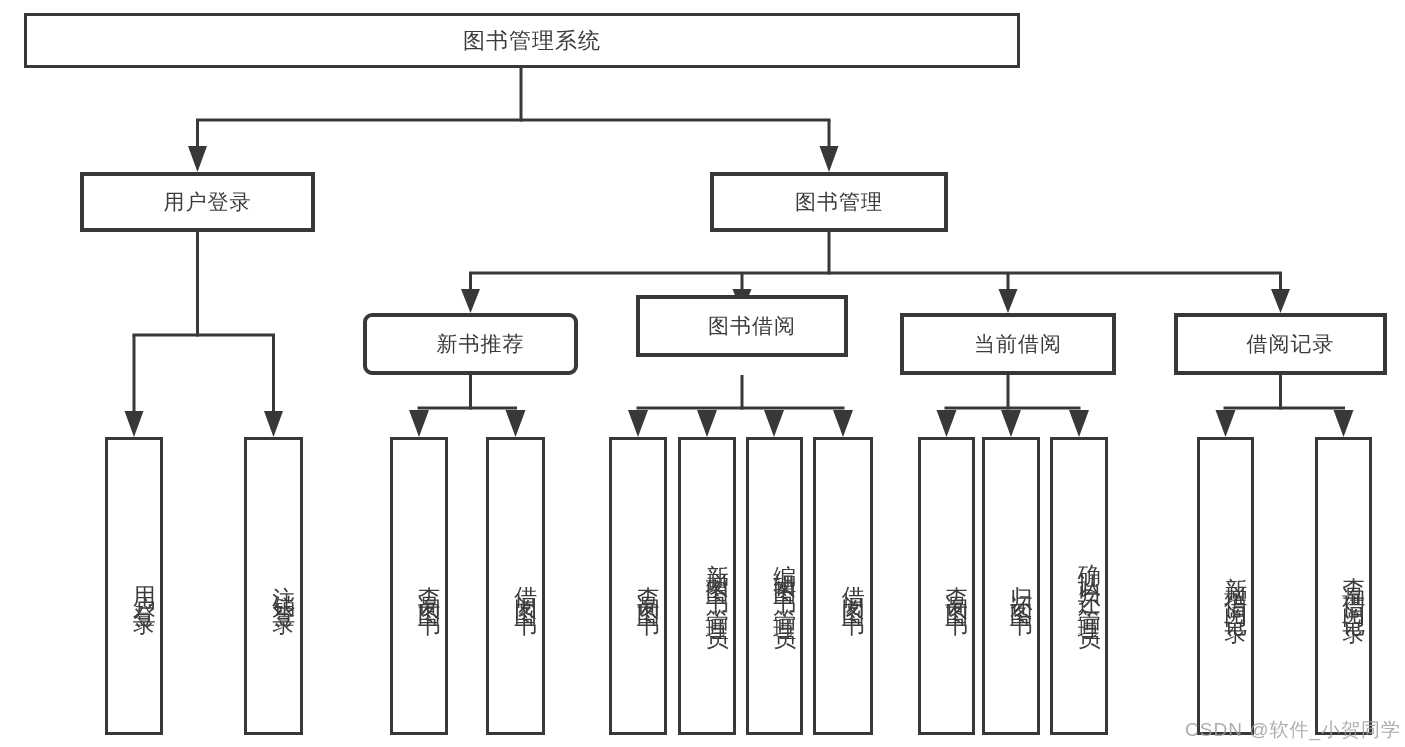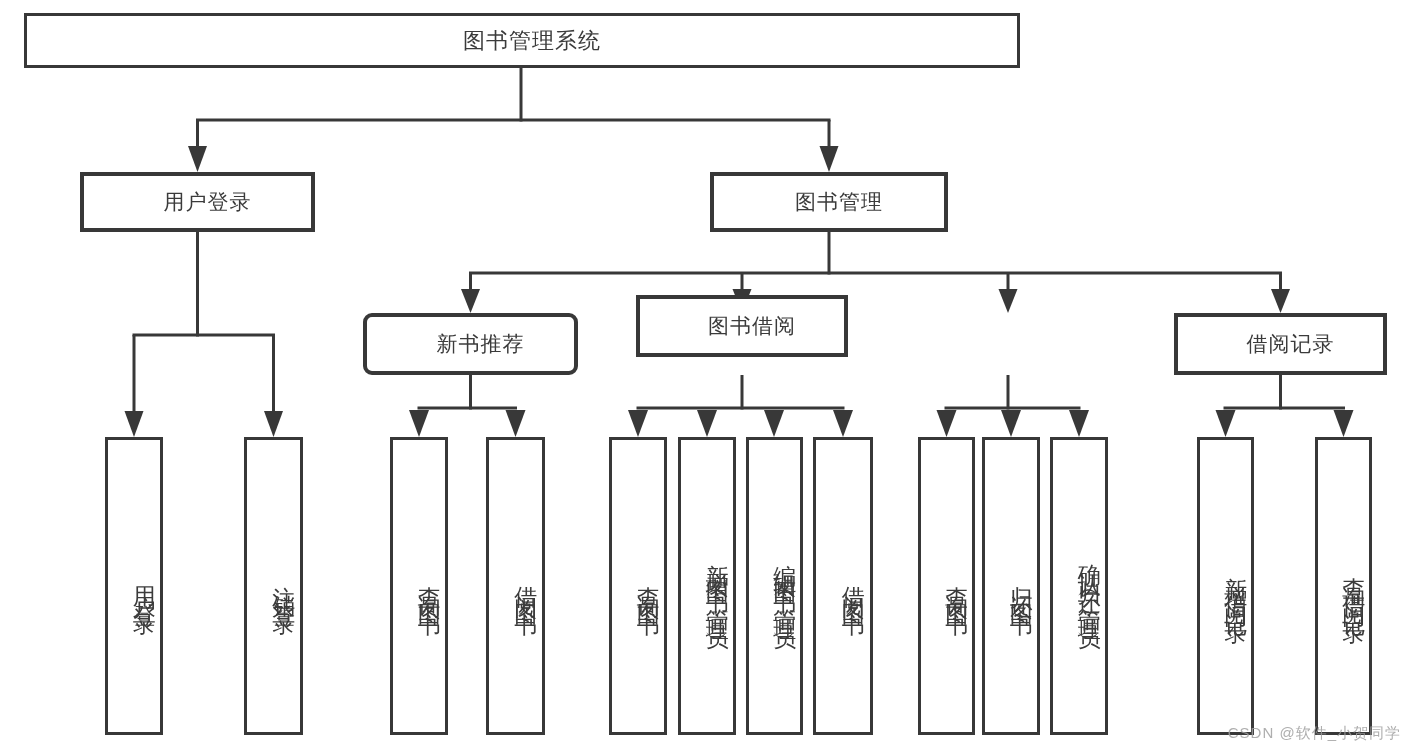--- a/index.html
+++ b/index.html
@@ -39,21 +39,21 @@
     font-size: 23px;
     line-height: 1.1;
     letter-spacing: 9px;
     color: #3b3b3b;
     white-space: nowrap;
   }
   #watermark {
     position: absolute;
     right: 4px;
     bottom: 4px;
-    font-size: 15px;
+    font-size: 19px;
     color: rgba(160,160,160,0.85);
     letter-spacing: 1px;
     z-index: 5;
   }
 </style>
 </head>
 <body>
 
 <div id="canvas">
 
@@ -108,20 +108,21 @@
     <polygon points="1333.5,410 1353.5,410 1343.5,437"></polygon>
   </svg>
 
   <div class="node" style="left:24px; top:13px; width:996px; height:55px;">图书管理系统</div>
 
   <div class="node mid" style="left:80px; top:172px; width:235px; height:60px;">用户登录</div>
   <div class="node mid" style="left:710px; top:172px; width:238px; height:60px;text-align:center;">图书管理</div>
 
   <div class="node mid" style="left:363px; top:313px; width:215px; height:62px;border-radius:9px;">新书推荐</div>
   <div class="node mid" style="left:636px; top:295px; width:212px; height:62px;">图书借阅</div>
+  <div class="node mid" style="left:900px; top:313px; width:216px; height:62px;">当前借阅</div>
   <div class="node mid" style="left:1174px; top:313px; width:213px; height:62px;">借阅记录</div>
 
   <div class="node leaf" style="left:105px; width:58px;">
     <span class="vtext">用户登录</span>
   </div>
   <div class="node leaf" style="left:244px; width:59px;">
     <span class="vtext">注销登录</span>
   </div>
 
   <div class="node leaf" style="left:390px; width:58px;">

